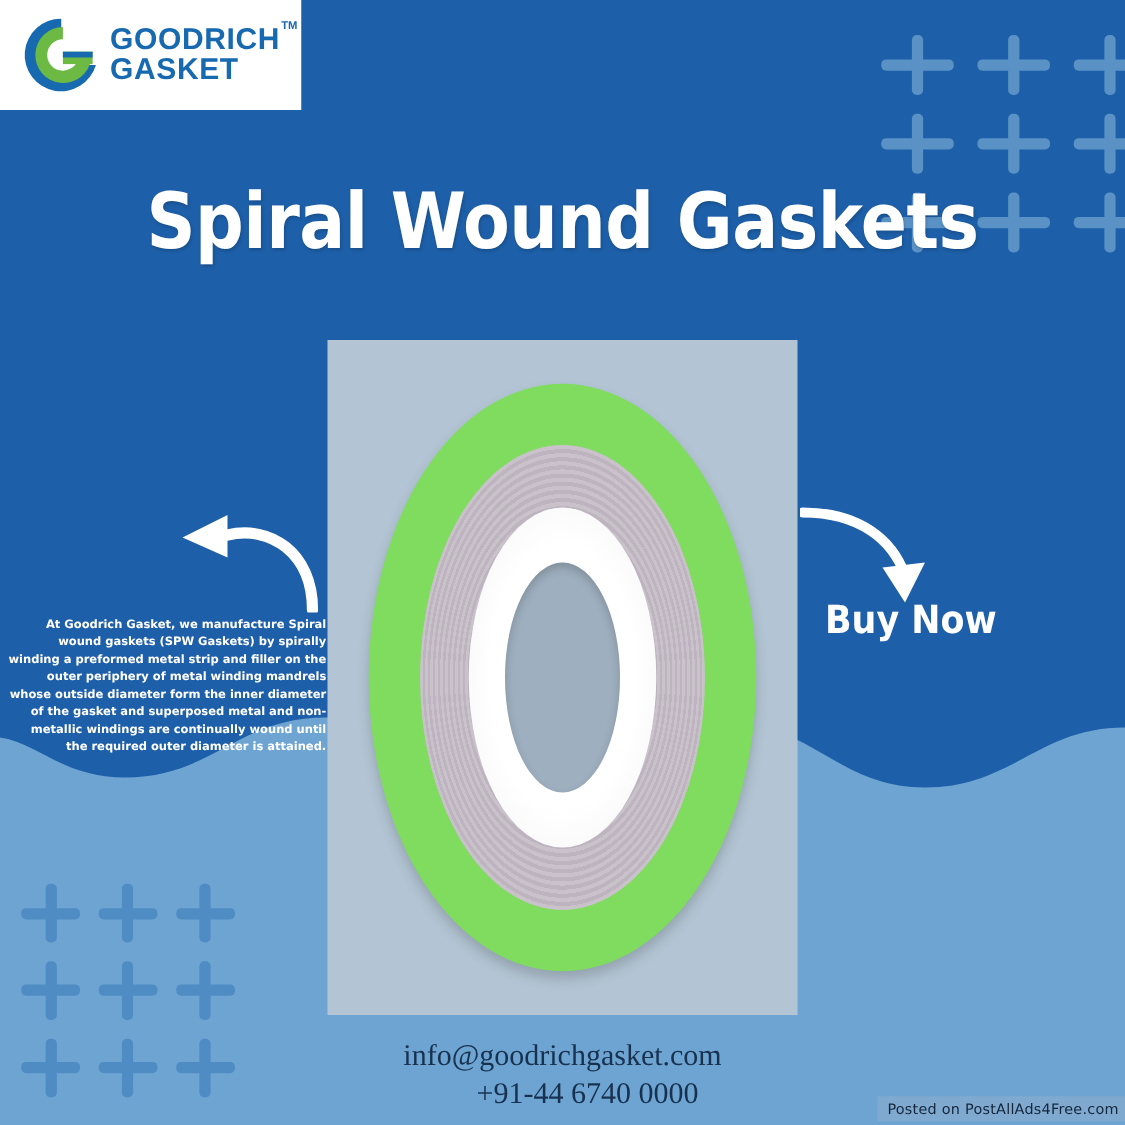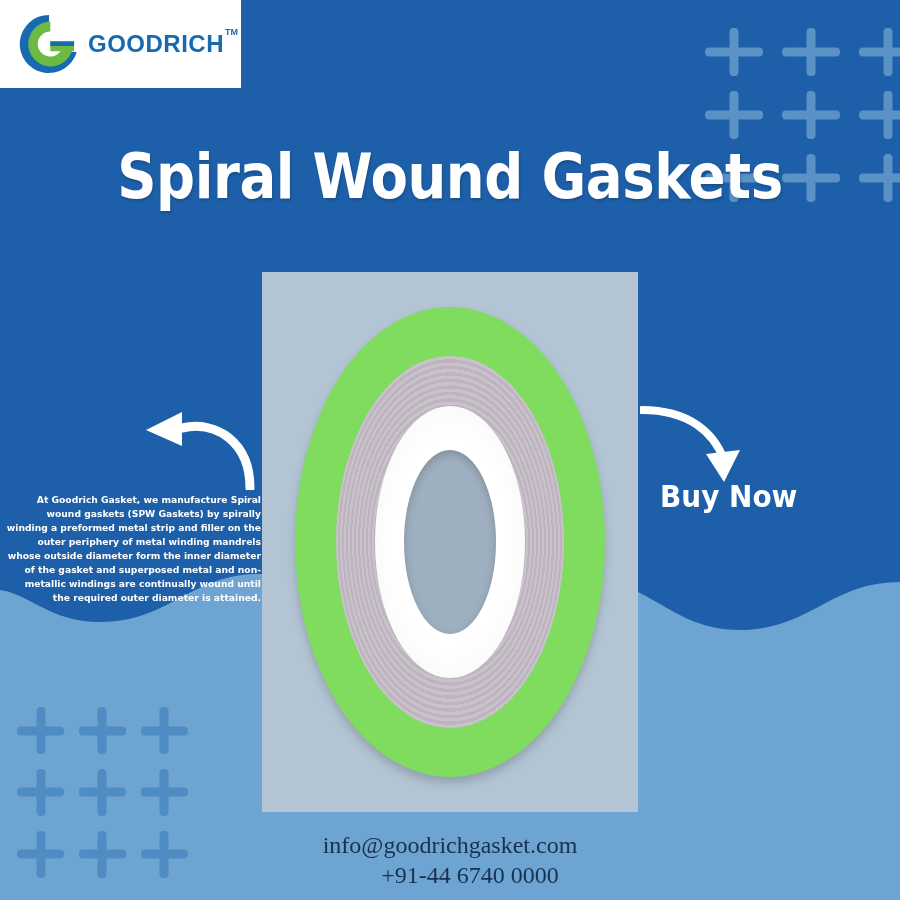--- a/index.html
+++ b/index.html
@@ -306,20 +306,21 @@
 
   <div id="logo-box">
     <svg id="logo-mark" viewBox="0 0 100 100">
       <path d="M50,6 A44,44 0 1 0 92,62 L72,62 A25,25 0 1 1 50,25 Z" fill="#1769b0"></path>
       <path d="M52,16 A34,34 0 1 0 86,56 L70,56 A19,19 0 1 1 52,31 Z" fill="#6cb944"></path>
       <rect x="52" y="46" width="36" height="15" fill="#6cb944"></rect>
       <rect x="52" y="46" width="36" height="7" fill="#1769b0"></rect>
     </svg>
     <div id="logo-text">
       <div class="logo-line">GOODRICH</div>
+      <div class="logo-line">GASKET</div>
       <span id="logo-tm">TM</span>
     </div>
   </div>
 
   <div id="title">Spiral Wound Gaskets</div>
 
   <div id="product-panel">
     <div id="gasket">
       <div class="ring" id="ring-green"></div>
       <div class="ring" id="ring-metal"></div>
@@ -340,14 +341,15 @@
     <path d="M66,50 L100,46 L84,78 Z" fill="#ffffff"></path>
   </svg>
 
   <div id="buy-now">Buy Now</div>
 
   <div id="contact">
     <div id="contact-email">info@goodrichgasket.com</div>
     <div id="contact-phone">+91-44 6740 0000</div>
   </div>
 
+  <div id="watermark">Posted on PostAllAds4Free.com</div>
 
 </div>
 
 </body></html>

